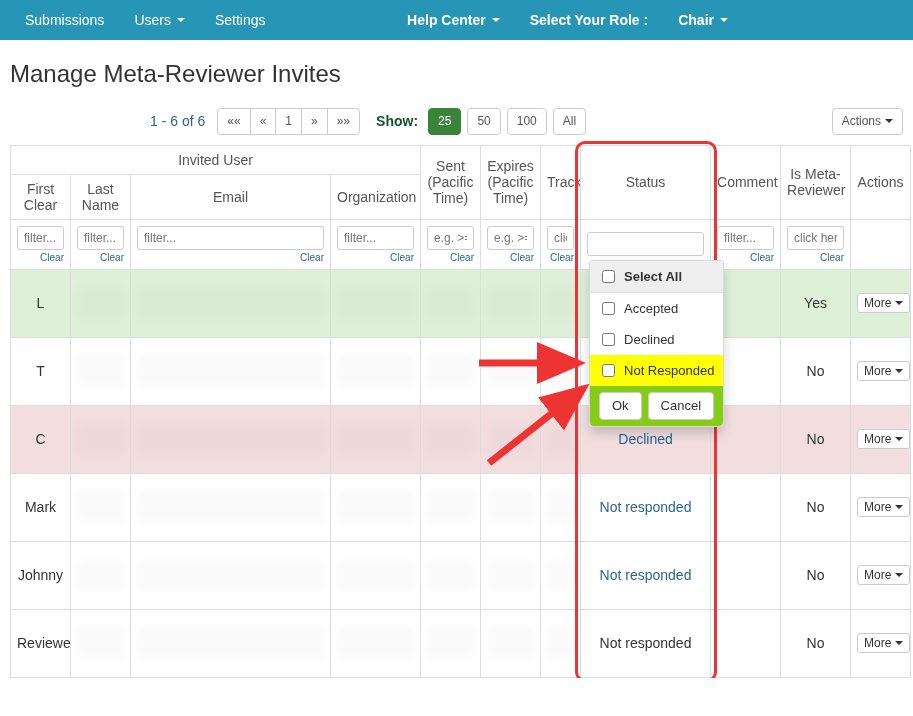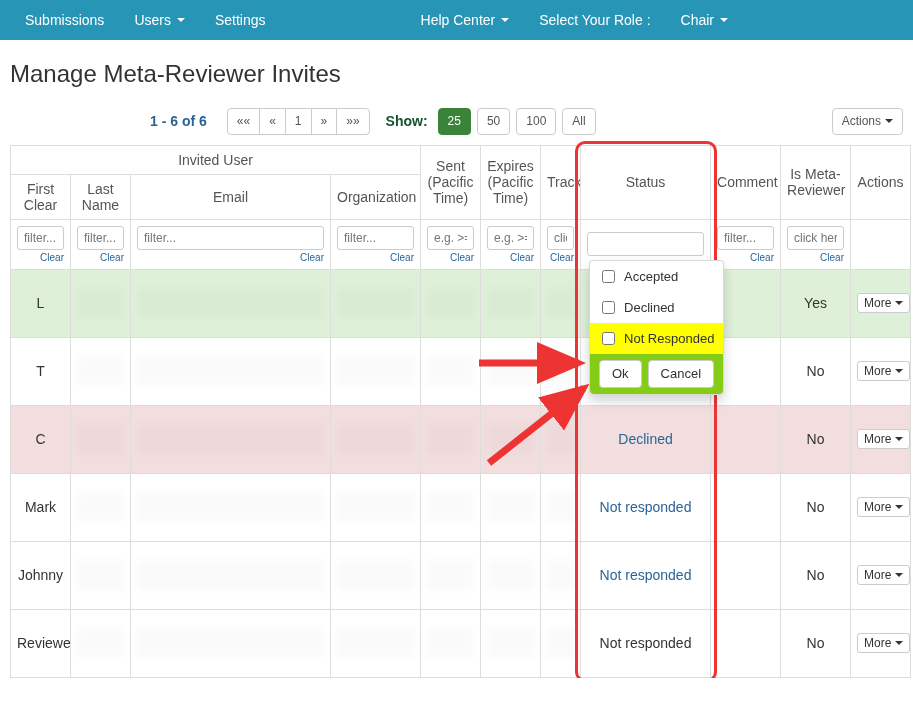--- a/index.html
+++ b/index.html
@@ -29,39 +29,39 @@
   }
   .navbar .spacer { flex: 1; }
   .caret {
     display: inline-block;
     width: 0; height: 0;
     border-left: 4px solid transparent;
     border-right: 4px solid transparent;
     border-top: 4px solid #fff;
     margin-left: 2px;
   }
-  .navbar .bold { font-weight: 400; }
+  .navbar .bold { font-weight: 700; }
   .page-title {
     font-size: 24px;
     font-weight: 500;
     color: #333;
     margin: 20px 10px 10px 10px;
   }
   .controls-row {
     display: flex;
     align-items: center;
     gap: 6px;
     padding: 10px 10px;
     flex-wrap: wrap;
   }
   .controls-row .pager-info {
     color: #2a6496;
-    font-weight: 700;
+    font-weight: 400;
     margin-left: 140px;
-    margin-right: 14px;
+    margin-right: 6px;
   }
   .btn {
     display: inline-flex;
     align-items: center;
     justify-content: center;
     padding: 6px 12px;
     border: 1px solid #ccc;
     background: #fff;
     border-radius: 4px;
     cursor: pointer;
@@ -444,20 +444,24 @@
           <td></td>
           <td>No</td>
           <td><span class="more-btn">More<span class="caret-dark"></span></span></td>
         </tr>
       </tbody>
 </table>
 
 <div class="status-outline" id="status-outline" style="left: 574.516px; top: -4px; width: 142px; height: 541px;"></div>
 
 <div class="dropdown-popup" id="dropdown" style="left: 589.016px; top: 115.5px;">
+  <div class="hdr">
+    <input type="checkbox" style="">
+    <span>Select All</span>
+  </div>
   <div class="opt">
     <input type="checkbox" style="">
     <span>Accepted</span>
   </div>
   <div class="opt">
     <input type="checkbox" style="">
     <span>Declined</span>
   </div>
   <div class="opt highlight">
     <input type="checkbox" style="">

